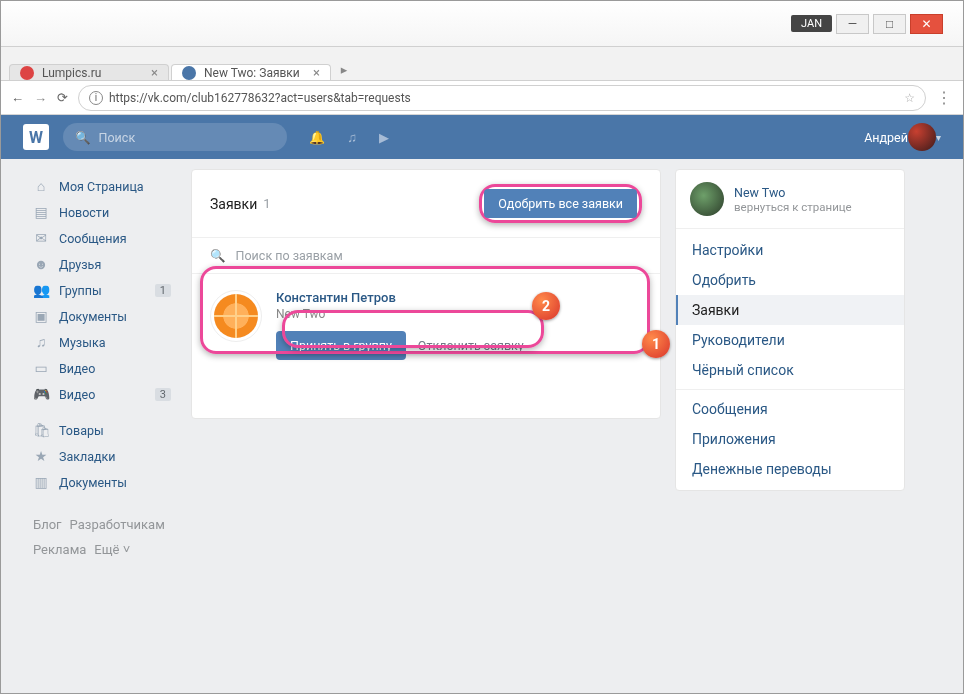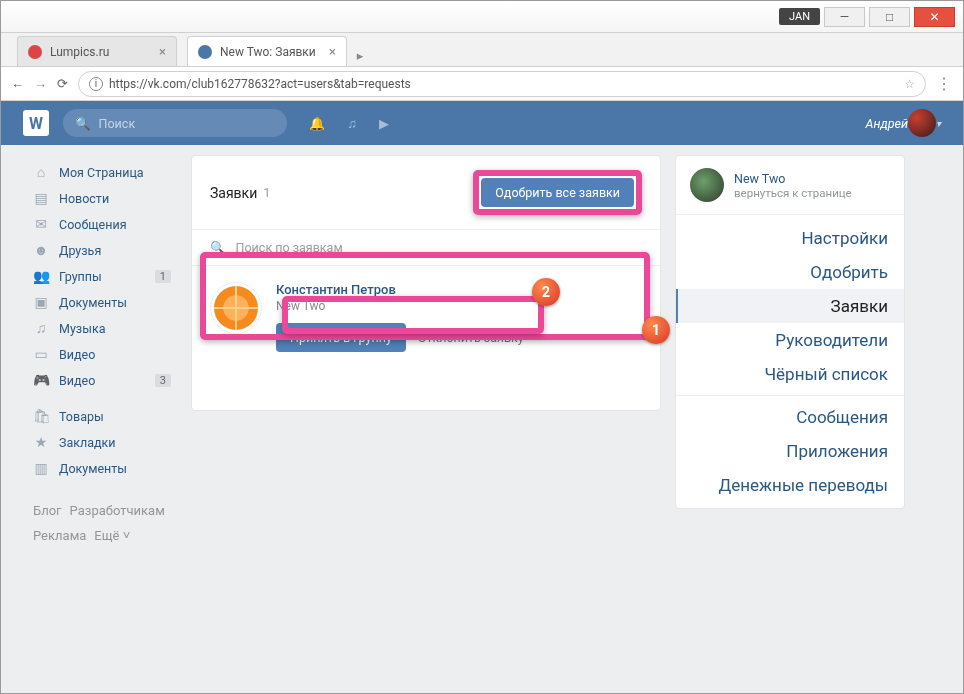--- a/index.html
+++ b/index.html
@@ -1,41 +1,41 @@
 <!DOCTYPE html>
 <html><head>
 <meta charset="utf-8">
 <style>
 * { margin: 0; padding: 0; box-sizing: border-box; font-family: -apple-system, BlinkMacSystemFont, "Segoe UI", Roboto, Helvetica, Arial, sans-serif; }
 body { background: #fff; font-size: 13px; color: #2a2a2a; }
 .window { width: 964px; height: 694px; display: flex; flex-direction: column; border: 1px solid #9a9a9a; }
-.titlebar { height: 32px; background: linear-gradient(#fff,#f5f5f5); border-bottom: 1px solid #d0d0d0; display: flex; align-items: center; justify-content: flex-end; padding: 0 8px; gap: 4px; }
+.titlebar { height: 46px; background: linear-gradient(#fff,#f5f5f5); border-bottom: 1px solid #d0d0d0; display: flex; align-items: center; justify-content: flex-end; padding: 0 20px; gap: 4px; }
 .tb-btn { width: 44px; height: 20px; display: flex; align-items: center; justify-content: center; font-size: 12px; color: #555; background: #f0f0f0; border: 1px solid #c8c8c8; }
 .tb-close { background: #e5513e; color: #fff; border-color: #c93f2b; }
 .tb-month { margin-right: auto; padding: 2px 10px; background: #444; color: #fff; font-size: 11px; border-radius: 2px; margin-left: 770px; }
 .tabstrip { height: 34px; background: #f2f2f2; border-bottom: 1px solid #d0d0d0; display: flex; align-items: flex-end; padding: 0 8px; }
-.tab { height: 30px; min-width: 160px; background: #fff; border: 1px solid #d0d0d0; border-bottom: none; border-top-left-radius: 4px; border-top-right-radius: 4px; display: flex; align-items: center; padding: 0 10px; gap: 8px; font-size: 12px; color: #555; margin-right: 2px; position: relative; margin-left: 8px; }
+.tab { height: 16px; min-width: 160px; background: #fff; border: 1px solid #d0d0d0; border-bottom: none; border-top-left-radius: 4px; border-top-right-radius: 4px; display: flex; align-items: center; padding: 0 10px; gap: 8px; font-size: 12px; color: #555; margin-right: 2px; position: relative; }
 .tab.inactive { background: #e6e6e6; }
 .tab .fav { width: 14px; height: 14px; border-radius: 50%; }
 .tab .closex { color: #888; font-size: 13px; margin-left: auto; }
 .newtab { width: 22px; height: 22px; display: flex; align-items: center; justify-content: center; color: #888; }
 .addrbar { height: 34px; background: #fff; border-bottom: 1px solid #d5d5d5; display: flex; align-items: center; padding: 0 10px; gap: 10px; }
 .nav-arrows { display: flex; gap: 10px; color: #888; }
 .nav-arrows span:first-child { color: #555; }
 .reload { color: #666; }
 .omnibox { flex: 1; height: 26px; border: 1px solid #d0d0d0; border-radius: 14px; display: flex; align-items: center; padding: 0 10px; gap: 6px; font-size: 12px; color: #555; }
 .omnibox .info { width: 14px; height: 14px; border: 1px solid #888; border-radius: 50%; display: flex; align-items: center; justify-content: center; font-size: 10px; color: #666; }
 .omnibox .star { margin-left: auto; color: #aaa; }
 .menu-dots { color: #888; font-size: 16px; letter-spacing: 1px; }
 .page-bg { flex: 1; background: #edeef0; display: flex; flex-direction: column; overflow: hidden; }
 .vk-topbar { height: 44px; background: #4a76a8; display: flex; align-items: center; padding: 0 22px; gap: 14px; color: #fff; }
 .vk-logo { width: 26px; height: 26px; background: #fff; color: #4a76a8; font-weight: 700; border-radius: 3px; display: flex; align-items: center; justify-content: center; font-size: 16px; }
 .vk-search { width: 224px; height: 28px; background: rgba(255,255,255,0.15); border-radius: 14px; display: flex; align-items: center; padding: 0 12px; gap: 8px; color: #c7d4e4; font-size: 12.5px; }
 .vk-icons { display: flex; gap: 22px; color: #a7bcd6; margin-left: 8px; }
-.vk-user { margin-left: auto; display: flex; align-items: center; font-size: 12.5px; font-style: italic; }
+.vk-user { margin-left: auto; display: flex; align-items: center; font-size: 12.5px; }
 .vk-user .ava { width: 28px; height: 28px; border-radius: 50%; background: radial-gradient(circle at 30% 30%, #c84030, #3a1a1a); }
 .vk-user .chev { font-size: 10px; color: #c7d4e4; }
 .content-wrap { flex: 1; display: flex; justify-content: center; padding-top: 10px; }
 .content { width: 910px; display: flex; gap: 14px; }
 .leftnav { width: 150px; padding-top: 4px; }
 .leftnav a { display: flex; align-items: center; gap: 10px; padding: 5px 6px; color: #2a5885; text-decoration: none; font-size: 12.5px; border-radius: 3px; }
 .leftnav .icon { width: 16px; color: #9aa7b5; text-align: center; font-size: 14px; }
 .leftnav .badge { margin-left: auto; background: #d9dde2; color: #61676d; font-size: 11px; padding: 0 5px; border-radius: 2px; }
 .left-footer { color: #939699; font-size: 13px; margin-top: 18px; padding-left: 6px; line-height: 1.9; }
 .left-footer span { margin-right: 8px; }
@@ -56,25 +56,25 @@
 .req-body .sub { color: #888; font-size: 12px; margin-top: 2px; }
 .req-actions { margin-top: 10px; display: flex; align-items: center; gap: 12px; }
 .link-grey { color: #6f7985; font-size: 12.5px; cursor: pointer; }
 .right { width: 230px; }
 .rcard { background: #fff; border: 1px solid #e5e5e5; border-radius: 4px; }
 .rcard-head { display: flex; align-items: center; gap: 10px; padding: 12px 14px; border-bottom: 1px solid #efefef; }
 .rcard-head .gava { width: 34px; height: 34px; border-radius: 50%; background: radial-gradient(circle at 40% 40%, #6ea06a, #2a3a28); }
 .rcard-head .gname { color: #2a5885; font-size: 12.5px; }
 .rcard-head .gsub { color: #939699; font-size: 11.5px; }
 .rmenu { display: flex; flex-direction: column; padding: 6px 0; }
-.rmenu a { padding: 7px 16px; color: #2a5885; font-size: 17px; text-decoration: none; text-align: right; }
+.rmenu a { padding: 7px 16px; color: #2a5885; font-size: 14px; text-decoration: none; }
 .rmenu a.active { background: #f0f2f5; color: #222; border-left: 2px solid #5181b8; padding-left: 14px; }
 .rmenu .sep { height: 1px; background: #efefef; margin: 4px 0; }
 
-.hl { border: 6px solid #ec4899; border-radius: 5px; box-shadow: 0 2px 6px rgba(0,0,0,0.3); }
+.hl { border: 3px solid #ec4899; border-radius: 16px; box-shadow: 0 2px 6px rgba(0,0,0,0.3); }
 .hl-pos-top { position: relative; margin-left: auto; padding: 2px; }
 .hl-row { position: absolute; }
 .num-circle { width: 28px; height: 28px; border-radius: 50%; background: radial-gradient(circle at 35% 30%, #ff8a4a, #d9342b); color: #fff; font-weight: 700; display: flex; align-items: center; justify-content: center; font-size: 14px; box-shadow: 0 1px 3px rgba(0,0,0,0.4); }
 .panel { position: relative; }
 </style>
 </head>
 <body>
 
 <div class="window">
 

